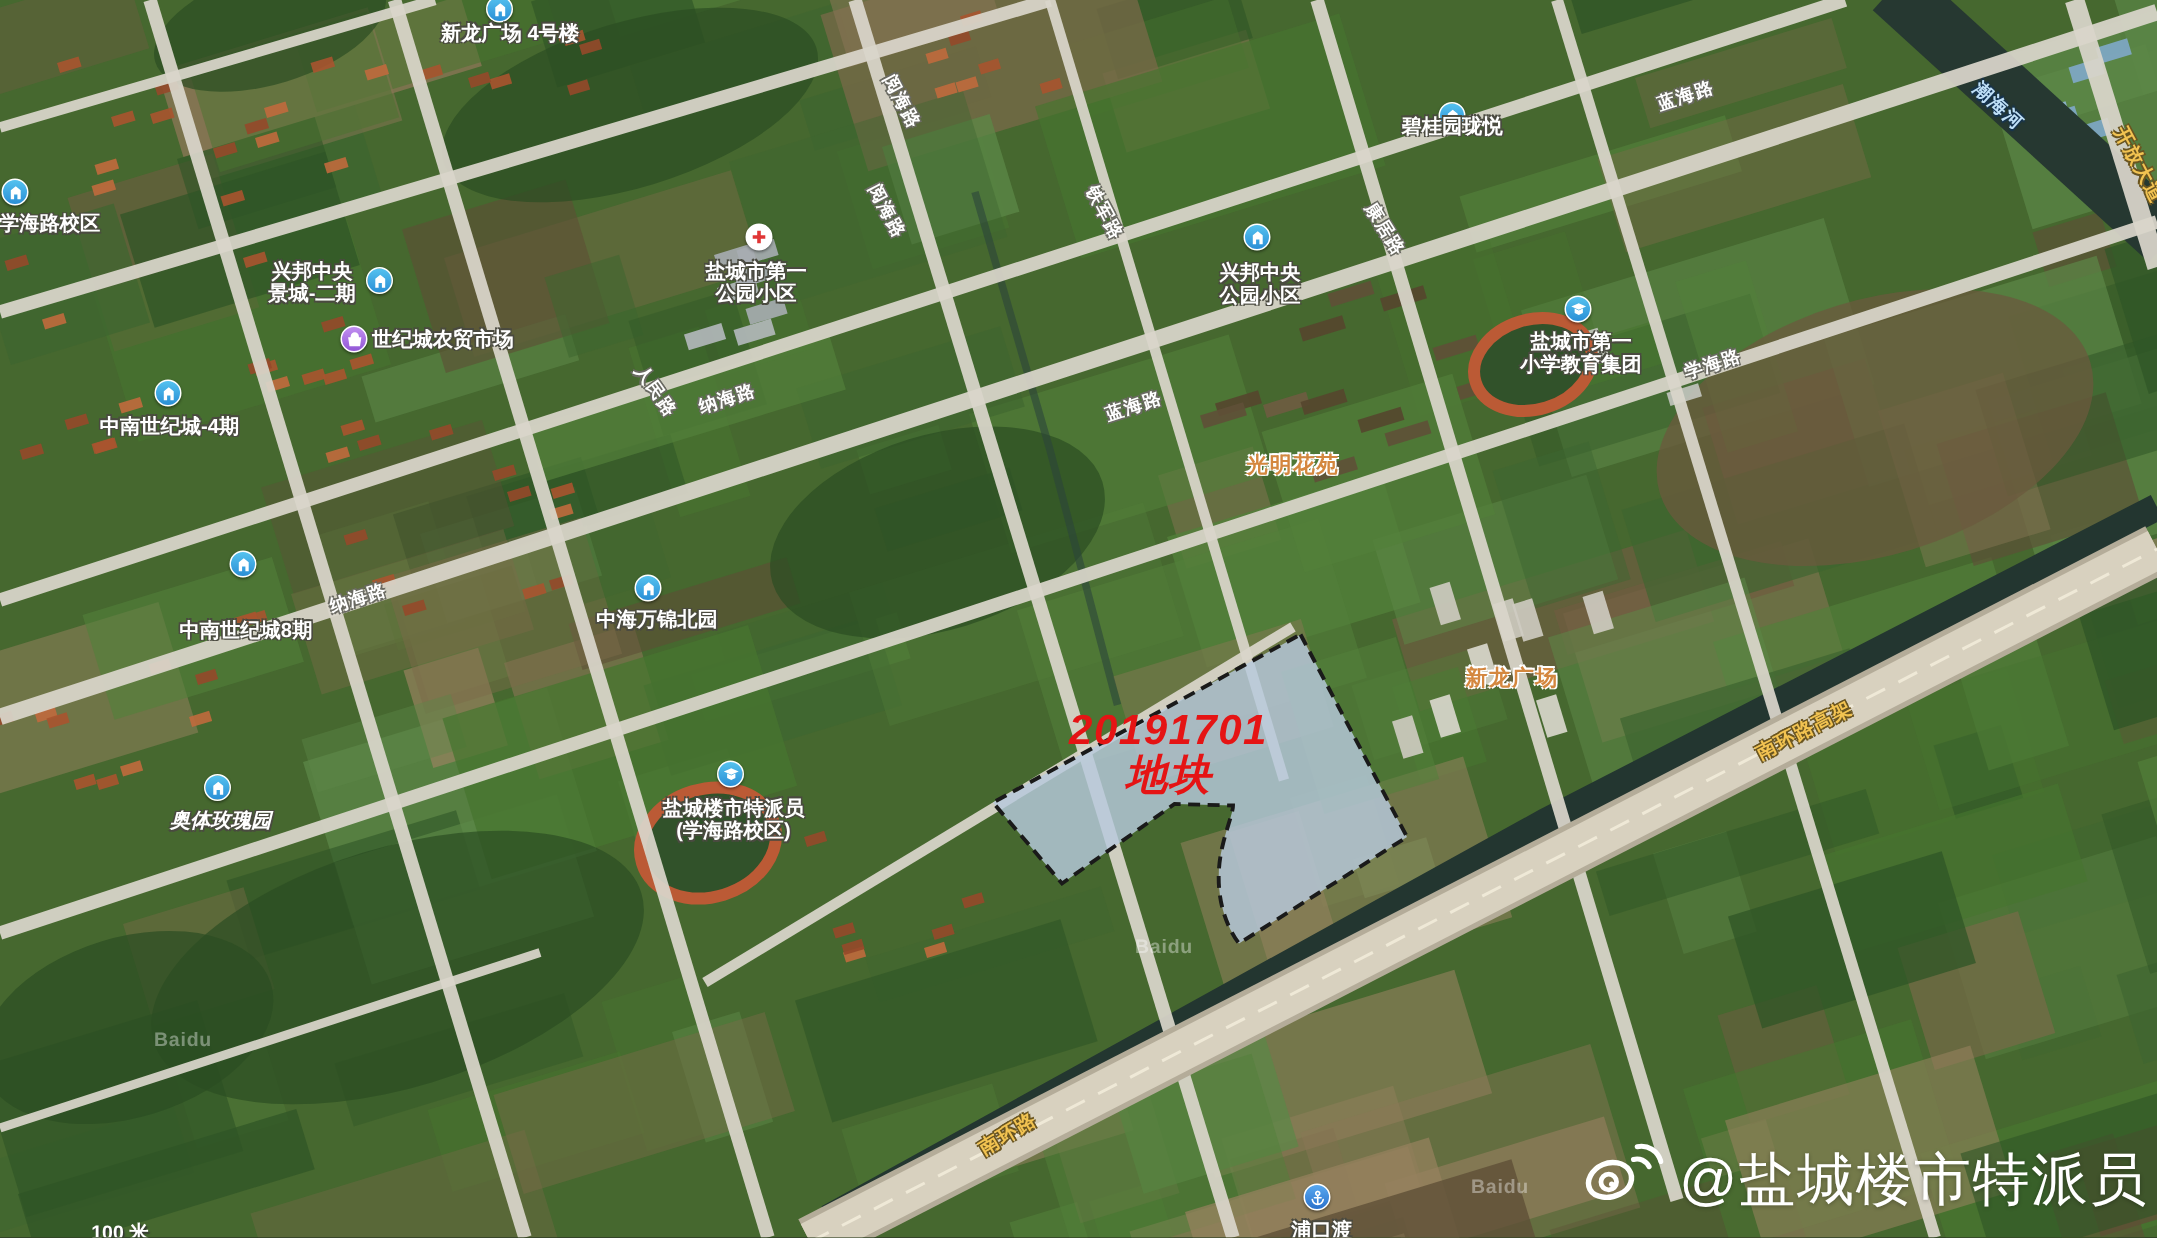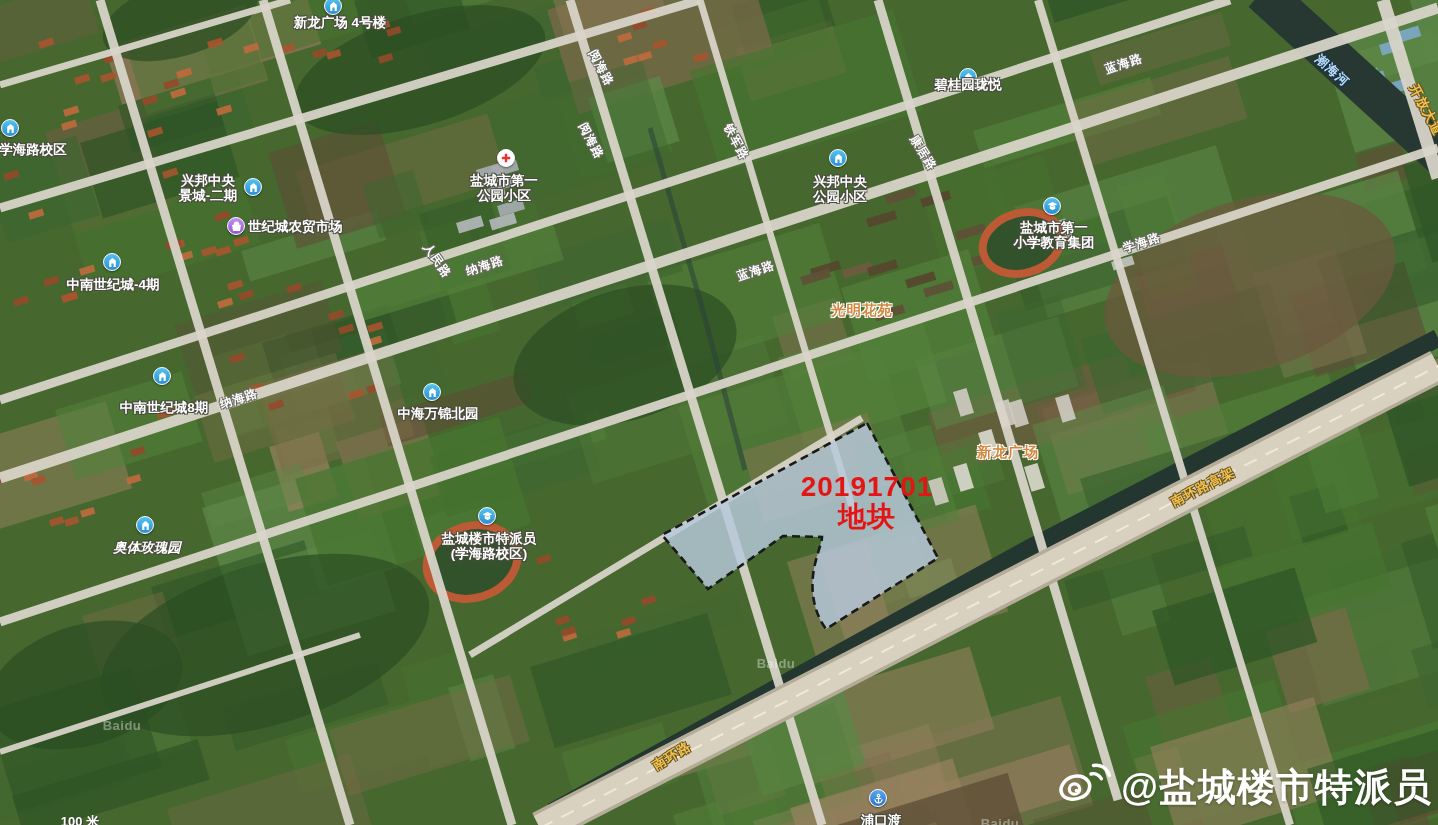--- a/index.html
+++ b/index.html
@@ -21,24 +21,24 @@
   .water-label{font-size:12.5px;font-weight:700;color:#bfe0f8;letter-spacing:1px;
      text-shadow:1px 1px 1px rgba(15,50,90,.9),-1px -1px 1px rgba(15,50,90,.9);}
   .poi-icon{position:absolute;width:18px;height:18px;border-radius:50%;
      border:1.5px solid #fff;box-sizing:border-box;display:flex;align-items:center;justify-content:center;
      transform:translate(-50%,-50%);box-shadow:0 1px 2px rgba(0,0,0,.45);}
   .residence-icon,.school-icon{background:linear-gradient(#55c2ef,#2a8fd6);}
   .market-icon{background:linear-gradient(#c18ff0,#9257d6);}
   .ferry-icon{background:linear-gradient(#58a8f0,#2b72cc);}
   .hospital-icon{background:#fff;}
   .parcel-text{font-size:28px;font-weight:800;color:#e51414;line-height:30px;text-align:center;letter-spacing:1px;}
-  .baidu-mark{font-size:13px;font-weight:700;color:rgba(255,255,255,.38);letter-spacing:.5px;margin-top:32px;}
+  .baidu-mark{font-size:13px;font-weight:700;color:rgba(255,255,255,.38);letter-spacing:.5px;}
   .scale-label{font-size:13px;font-weight:700;color:#fff;text-shadow:1px 1px 1px #333;}
   #watermark{position:absolute;right:6px;bottom:8px;display:flex;align-items:center;gap:10px;}
-  #watermark .wm-text{font-size:38px;font-weight:700;color:#fff;letter-spacing:1px;
+  #watermark .wm-text{font-size:38px;font-weight:400;color:#fff;letter-spacing:1px;
      text-shadow:0 1px 3px rgba(0,0,0,.3);}
 </style>
 </head>
 <body>
 
 <div id="app">
   <div id="terrain"><svg width="1438" height="825" viewBox="0 0 1438 825">
         <rect x="0" y="0" width="1438" height="825" fill="#46682f"></rect>
         <rect x="285" y="740" width="134" height="57" fill="#47752f" opacity="0.48" transform="rotate(-17 285 740)"></rect>
         <rect x="772" y="317" width="66" height="65" fill="#8a7656" opacity="0.48" transform="rotate(-17 772 317)"></rect>
@@ -351,21 +351,21 @@
         <line x1="700" y1="0" x2="856" y2="520" stroke="#dad6cb" stroke-width="7" opacity=".93"></line>
         <line x1="878" y1="0" x2="1118" y2="800" stroke="#dad6cb" stroke-width="9" opacity=".93"></line>
         <line x1="1038" y1="0" x2="1290" y2="825" stroke="#dad6cb" stroke-width="8" opacity=".93"></line>
         <line x1="1383" y1="0" x2="1438" y2="178" stroke="#dad6cb" stroke-width="13" opacity=".93"></line>
         <line x1="540" y1="828" x2="1438" y2="366" stroke="#b4ac99" stroke-width="34"></line>
         <line x1="540" y1="828" x2="1438" y2="366" stroke="#d8d1bf" stroke-width="27"></line>
         <line x1="540" y1="828" x2="1438" y2="366" stroke="#efe9d7" stroke-width="2" stroke-dasharray="14 10"></line>
         <path d="M867 423 L938 558 L826 629 C814 613 809 589 815 564 C818 551 822 542 822 537 L783 536 L708 589 L662 535 Z" fill="#b7c9dd" fill-opacity=".82" stroke="#1a1a1a" stroke-width="2.6" stroke-dasharray="8 5"></path>
       </svg></div>
   <div id="labels">
-    <div class="lbl parcel-text" id="parcel-label" style="left: 867px; top: 502px;">
+    <div class="lbl parcel-text" id="parcel-label" style="left: 779px; top: 502px; font-style: italic;">
       <div>20191701</div>
       <div>地块</div>
     </div>
     <div class="lbl scale-label" id="scale-label" style="left: 80px; top: 822px;">100 米</div>
     <div id="watermark">
       <span>
         <svg width="56" height="56" viewBox="0 0 56 56">
           <path d="M33 24c3.5 5 1.5 12.5-6 16-7.5 3.8-17 2.6-20-3-3-5.8 1.2-13.4 8.5-16.6 6.4-2.8 14-1.4 17.5 3.6z" fill="none" stroke="#fff" stroke-width="3.6"></path>
           <circle cx="19.5" cy="32" r="5.2" fill="none" stroke="#fff" stroke-width="3.2"></circle>
           <circle cx="21.5" cy="33.5" r="1.8" fill="#fff"></circle>
@@ -469,21 +469,21 @@
           <div class="">盐城市第一</div>
           <div class="">小学教育集团</div>
         </div>
       </div>
       <div class="" style="position: absolute;">
         <div class="poi-icon residence-icon" style="left: 162px; top: 376px;">
           <svg width="11" height="11" viewBox="0 0 10 10">
             <path d="M2 9V3.5L5 1l3 2.5V9H6V6H4v3z" fill="#fff"></path>
           </svg>
         </div>
-        <div class="lbl poi-label" style="left: 164px; top: 407px;">
+        <div class="lbl poi-label" style="left: 164px; top: 420px;">
           <div class="">中南世纪城8期</div>
         </div>
       </div>
       <div class="" style="position: absolute;">
         <div class="poi-icon residence-icon" style="left: 432px; top: 392px;">
           <svg width="11" height="11" viewBox="0 0 10 10">
             <path d="M2 9V3.5L5 1l3 2.5V9H6V6H4v3z" fill="#fff"></path>
           </svg>
         </div>
         <div class="lbl poi-label" style="left: 438px; top: 413px;">

